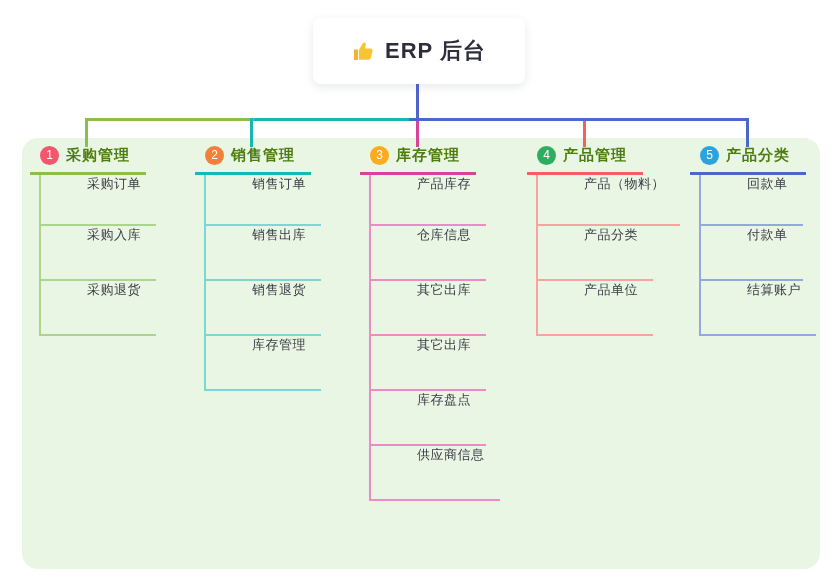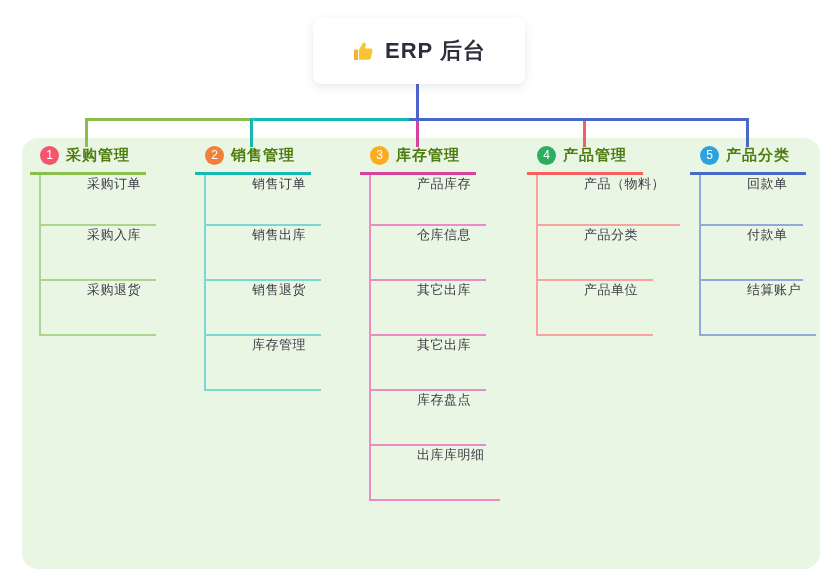--- a/index.html
+++ b/index.html
@@ -130,21 +130,21 @@
       <div class="item">
           <span>其它出库</span>
         </div>
       <div class="item">
           <span>其它出库</span>
         </div>
       <div class="item">
           <span>库存盘点</span>
         </div>
       <div class="item">
-          <span>出库库明细</span>
+          <span>供应商信息</span>
         </div>
     </div>
   </div>
 
   <div class="branch" style="left: 527px; --c: #f65f60; --cl: #f8a2a2; --badge: #2bae60;">
     <div class="bhead">
       <span class="badge">4</span>
       <span class="blabel">产品管理</span>
     </div>
     <div class="bchildren">

